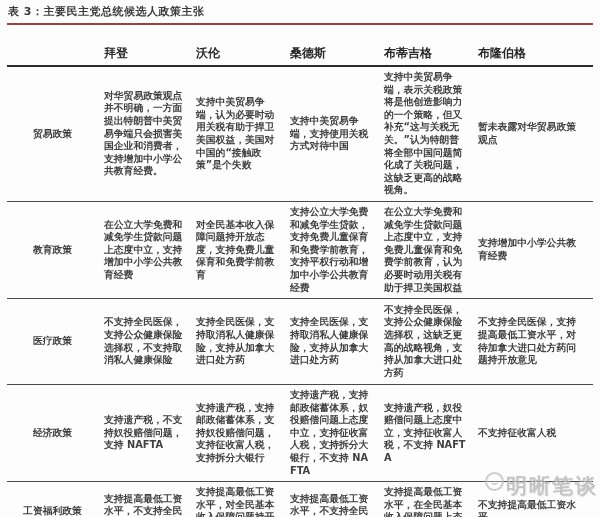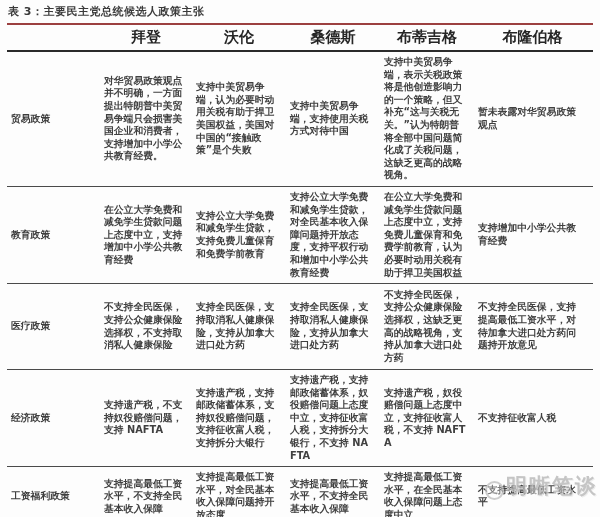--- a/index.html
+++ b/index.html
@@ -20,42 +20,42 @@
     border-top:2px solid #9c4040;
     border-bottom:2px solid #9c3434;
   }
   col.c-label{width:95px;}
   col.c-biden{width:92px;}
   col.c-warren{width:94px;}
   col.c-sanders{width:94px;}
   col.c-buttigieg{width:94px;}
   col.c-bloomberg{width:117px;}
   thead th{
-    font-size:15px;font-weight:bold;color:#262626;
-    text-align:center;padding:3px 6px 3px 2px;
+    font-size:12px;font-weight:bold;color:#262626;
+    text-align:left;padding:20px 6px 3px 2px;
     border-bottom:2px solid #2b2b2b;
     white-space:nowrap;
   }
   tbody td{
     font-size:9.8px;line-height:12.6px;color:#404040;
     vertical-align:middle;text-align:left;
     padding:4px 8px 4px 2px;
     word-break:break-all;
     font-weight:bold;
   }
   tbody tr + tr td{border-top:1.5px solid #4a4a4a;}
-  td.rowlabel{color:#3c3c3c;padding-left:4px;word-break:keep-all;}
+  td.rowlabel{color:#3c3c3c;padding-left:4px;word-break:keep-all;text-align:center;}
   tr.r-trade{height:126px;}
   tr.r-edu{height:96px;}
   tr.r-med{height:86px;}
   tr.r-eco{height:76px;}
   tr.r-wage{height:46px;}
   .watermark{
     position:absolute;top:472px;right:2px;
-    display:flex;align-items:flex-end;gap:2px;
+    display:flex;align-items:flex-start;gap:2px;
     opacity:0.75;pointer-events:none;
   }
   .wm-circle{
     width:19px;height:19px;border-radius:50%;
     border:2px solid #bdbdbd;box-sizing:border-box;
     position:relative;background:rgba(255,255,255,0.4);
   }
   .wm-circle:after{
     content:"";position:absolute;left:4px;top:6px;width:7px;height:3px;
     border-bottom:2px solid #c4c4c4;border-radius:0 0 6px 6px;
@@ -97,22 +97,22 @@
           <td class="rowlabel">贸易政策</td>
           <td>对华贸易政策观点并不明确，一方面提出特朗普中美贸易争端只会损害美国企业和消费者，支持增加中小学公共教育经费。</td>
           <td>支持中美贸易争端，认为必要时动用关税有助于捍卫美国权益，美国对中国的“接触政策”是个失败</td>
           <td>支持中美贸易争端，支持使用关税方式对待中国</td>
           <td>支持中美贸易争端，表示关税政策将是他创造影响力的一个策略，但又补充“这与关税无关。”认为特朗普将全部中国问题简化成了关税问题，这缺乏更高的战略视角。</td>
           <td>暂未表露对华贸易政策观点</td>
         </tr>
         <tr class="r-edu">
           <td class="rowlabel">教育政策</td>
           <td>在公立大学免费和减免学生贷款问题上态度中立，支持增加中小学公共教育经费</td>
-          <td>支持公立大学免费和减免学生贷款，支持免费儿童保育和免费学前教育</td>
-          <td>支持公立大学免费和减免学生贷款，对全民基本收入保障问题持开放态度，支持平权行动和增加中小学公共教育经费</td>
+          <td>对全民基本收入保障问题持开放态度，支持免费儿童保育和免费学前教育</td>
+          <td>支持公立大学免费和减免学生贷款，支持免费儿童保育和免费学前教育，支持平权行动和增加中小学公共教育经费</td>
           <td>在公立大学免费和减免学生贷款问题上态度中立，支持免费儿童保育和免费学前教育，认为必要时动用关税有助于捍卫美国权益</td>
           <td>支持增加中小学公共教育经费</td>
         </tr>
         <tr class="r-med">
           <td class="rowlabel">医疗政策</td>
           <td>不支持全民医保，支持公众健康保险选择权，不支持取消私人健康保险</td>
           <td>支持全民医保，支持取消私人健康保险，支持从加拿大进口处方药</td>
           <td>支持全民医保，支持取消私人健康保险，支持从加拿大进口处方药</td>
           <td>不支持全民医保，支持公众健康保险选择权，这缺乏更高的战略视角，支持从加拿大进口处方药</td>
           <td>不支持全民医保，支持提高最低工资水平，对待加拿大进口处方药问题持开放意见</td>

